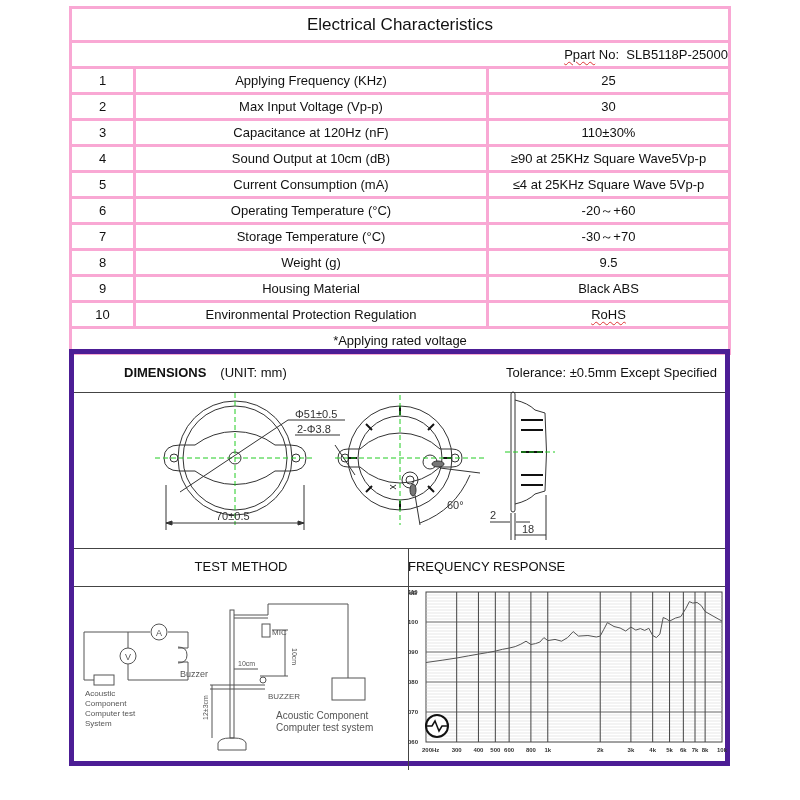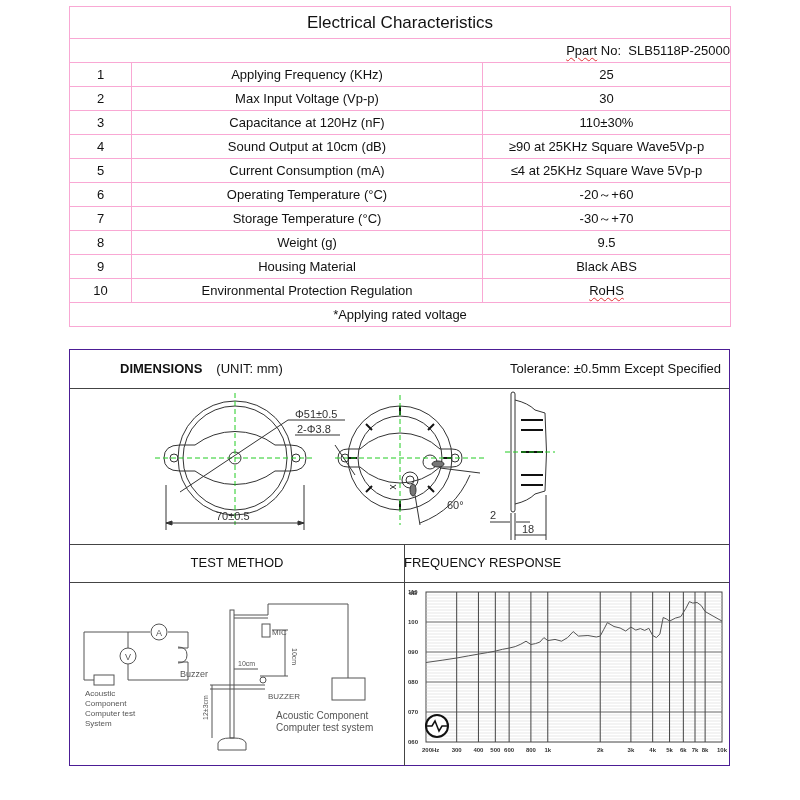--- a/index.html
+++ b/index.html
@@ -1,27 +1,27 @@
 <!DOCTYPE html>
 <html><head>
 <meta charset="utf-8">
 <style>
   html,body{margin:0;padding:0;background:#fff;}
   body{width:800px;height:800px;position:relative;overflow:hidden;font-family:"Liberation Sans",sans-serif;color:#111;}
   .abs{position:absolute;}
   
   #spec{position:absolute;left:69px;top:6px;width:662px;border-collapse:collapse;font-size:13px;}
-  #spec td{border:1px solid #f9a8d4;height:23px;padding:0;text-align:center;}
+  #spec td{border:3px solid #f9a8d4;height:23px;padding:0;text-align:center;}
   #spec td.title{height:31px;font-size:17px;}
   #spec td.part{text-align:right;padding-left:34px;font-size:13px;}
   #spec td.num{width:61px;}
   #spec td.item{width:350px;}
   .sq{text-decoration:underline wavy #d33;text-decoration-thickness:1px;text-underline-offset:2px;}
   
-  #panel{position:absolute;left:69px;top:349px;width:661px;height:417px;border:1px solid #4c1d95;box-sizing:border-box;}
+  #panel{position:absolute;left:69px;top:349px;width:661px;height:417px;border:5px solid #4c1d95;box-sizing:border-box;}
   .hline{position:absolute;left:0;right:0;height:0;border-top:1px solid #444;}
   .vline{position:absolute;width:0;border-left:1px solid #444;}
   .hdr{position:absolute;font-size:13px;font-weight:normal;}
   svg text{font-family:"Liberation Sans",sans-serif;}
 </style>
 </head>
 <body>
 
 <table id="spec">
   <tbody id="spec-body">

